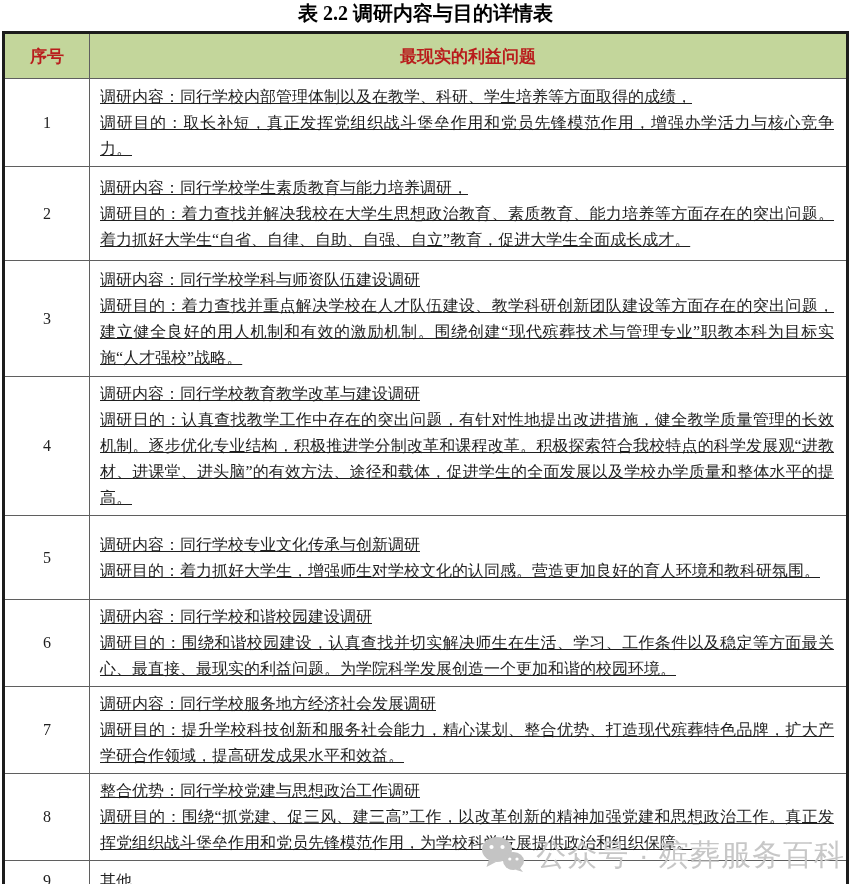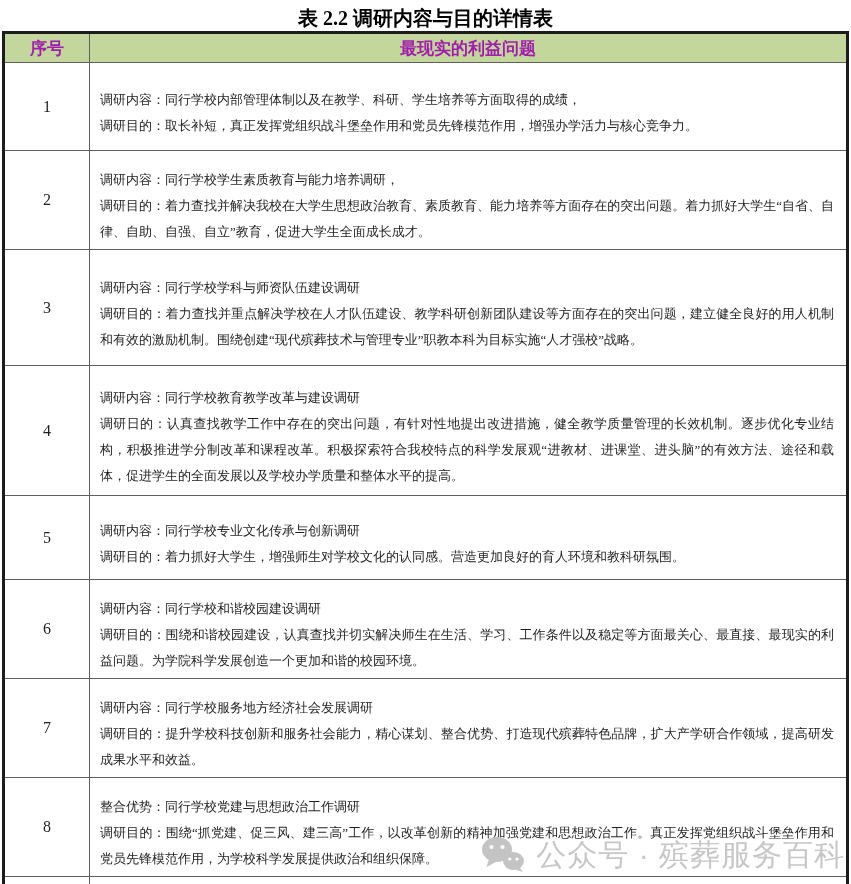--- a/index.html
+++ b/index.html
@@ -10,55 +10,55 @@
     height: 884px;
     background: #ffffff;
     font-family: "Liberation Serif", "DejaVu Serif", serif;
     color: #1f1f1f;
     overflow: hidden;
   }
   .title {
     text-align: center;
     font-weight: bold;
     font-size: 20px;
-    padding-top: 5px;
     height: 31px;
     color: #000000;
   }
   table.survey {
     border-collapse: collapse;
     width: 847px;
     margin: 0 2px;
     table-layout: fixed;
     border: 3px solid #1c1c1c;
   }
   table.survey th, table.survey td {
     border: 1.6px solid #5f5f5f;
   }
   th.col-num, td.num { width: 86px; }
   thead th {
     background: #c3d69b;
     font-size: 17px;
     font-weight: bold;
-    height: 30px;
+    height: 46px;
     text-align: center;
     vertical-align: middle;
-    color: #a21caf;
+    color: #b91c1c;
   }
   td.num {
     text-align: center;
     vertical-align: middle;
     font-size: 16px;
   }
   td.cell {
-    padding: 16px 12px 4px 10px;
-    font-size: 13px;
+    padding: 4px 12px 4px 10px;
+    font-size: 16px;
     line-height: 26px;
     vertical-align: middle;
     text-align: justify;
+    text-decoration: underline;
   }
   tr.r1 { height: 88px; }
   tr.r2 { height: 94px; }
   tr.r3 { height: 116px; }
   tr.r4 { height: 130px; }
   tr.r5 { height: 84px; }
   tr.r6 { height: 84px; }
   tr.r7 { height: 84px; }
   tr.r8 { height: 78px; }
   tr.r9 { height: 42px; }

